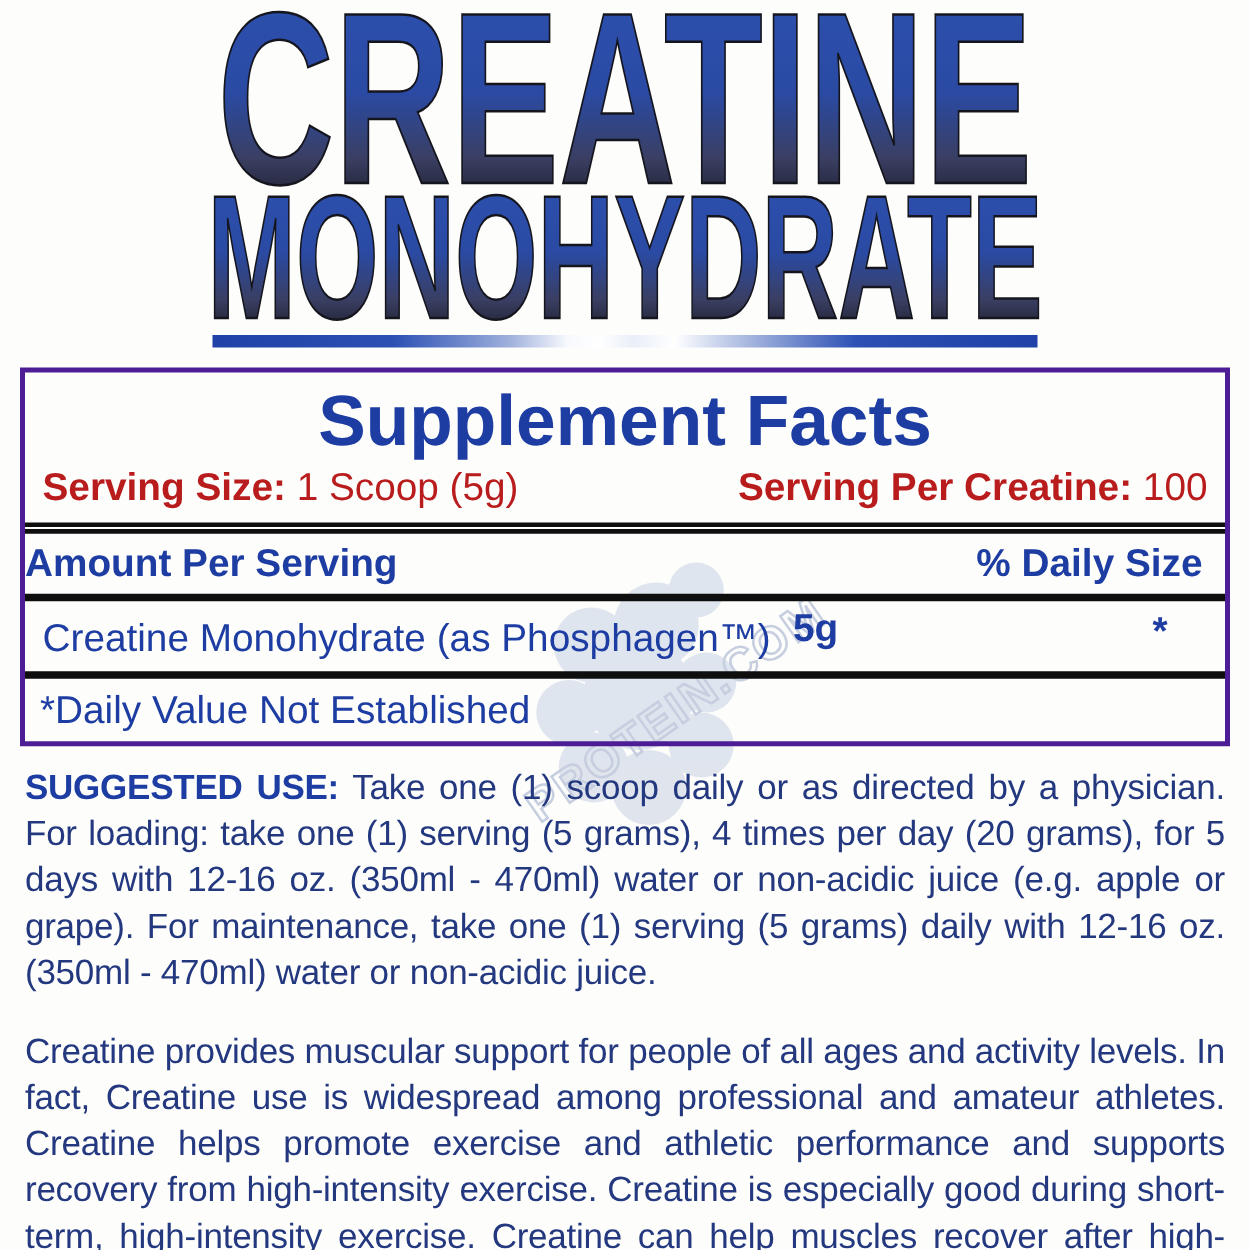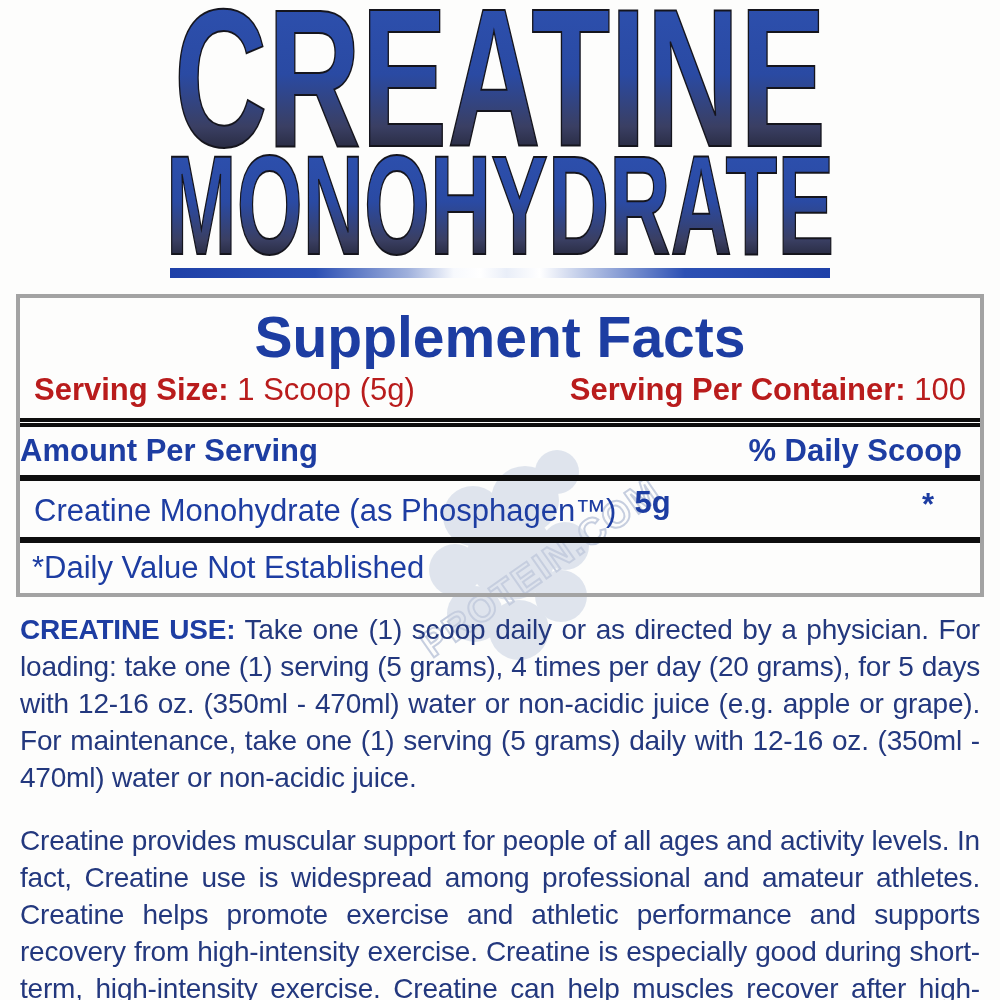--- a/index.html
+++ b/index.html
@@ -17,21 +17,21 @@
     width:660px;height:10px;margin:6px auto 0;
     background:linear-gradient(90deg,
       #1f41a8 0%, #2c50b4 22%, #9fb0dc 36%, #f7f9fd 43%,
       #ffffff 47%, #e9eef8 51%, #ffffff 56%, #b9c6e6 63%,
       #2c50b4 78%, #1f41a8 100%);
   }
   
   .panel{
     position:relative;z-index:2;
     margin:16px 16px 0;
-    border:4px solid #a3a3a3;
+    border:4px solid #4c1d95;
     background:transparent;
   }
   .sf-heading{
     text-align:center;
     font-weight:bold;
     font-size:57px;
     letter-spacing:0px;
     color:#1d3da2;
     padding:8px 0 2px;
     line-height:62px;
@@ -125,42 +125,42 @@
     <text x="500" y="102" text-anchor="middle" font-family="Liberation Sans, sans-serif" font-weight="bold" font-size="141" fill="url(#titleGrad)" stroke="#15151d" stroke-width="2" textLength="668" lengthAdjust="spacingAndGlyphs">MONOHYDRATE</text>
   </svg>
   <div class="brand-rule"></div>
 </div>
 
 <div class="panel">
   <div class="sf-heading">Supplement Facts</div>
 
   <div class="serving-row">
     <span><span class="b">Serving Size:</span><span> 1 Scoop (5g)</span></span>
-    <span><span class="b">Serving Per Container:</span><span> 100</span></span>
+    <span><span class="b">Serving Per Creatine:</span><span> 100</span></span>
   </div>
 
   <div class="rule-a"></div>
 
   <div class="aps-row">
     <div class="aps-center">Amount Per Serving</div>
-    <div class="aps-right">% Daily Scoop</div>
+    <div class="aps-right">% Daily Size</div>
   </div>
 
   <div class="rule-b"></div>
 
   <div class="nutrient-row">
     <span class="nutrient-name">Creatine Monohydrate (as Phosphagen™)</span>
     <span class="nutrient-amount">5g</span>
     <span class="nutrient-dv">*</span>
   </div>
 
   <div class="rule-b"></div>
 
   <div class="footnote-row">*Daily Value Not Established</div>
 </div>
 
 <div class="para">
-  <span class="lead">CREATINE USE:</span><span> Take one (1) scoop daily or as directed by a physician. For loading: take one (1) serving (5 grams), 4 times per day (20 grams), for 5 days with 12-16 oz. (350ml - 470ml) water or non-acidic juice (e.g. apple or grape). For maintenance, take one (1) serving (5 grams) daily with 12-16 oz. (350ml - 470ml) water or non-acidic juice.</span>
+  <span class="lead">SUGGESTED USE:</span><span> Take one (1) scoop daily or as directed by a physician. For loading: take one (1) serving (5 grams), 4 times per day (20 grams), for 5 days with 12-16 oz. (350ml - 470ml) water or non-acidic juice (e.g. apple or grape). For maintenance, take one (1) serving (5 grams) daily with 12-16 oz. (350ml - 470ml) water or non-acidic juice.</span>
 </div>
 
 <div class="para para2">
   <span>Creatine provides muscular support for people of all ages and activity levels. In fact, Creatine use is widespread among professional and amateur athletes. Creatine helps promote exercise and athletic performance and supports recovery from high-intensity exercise. Creatine is especially good during short-term, high-intensity exercise. Creatine can help muscles recover after high-intensity exercise.</span>
 </div>
 
 </body></html>

